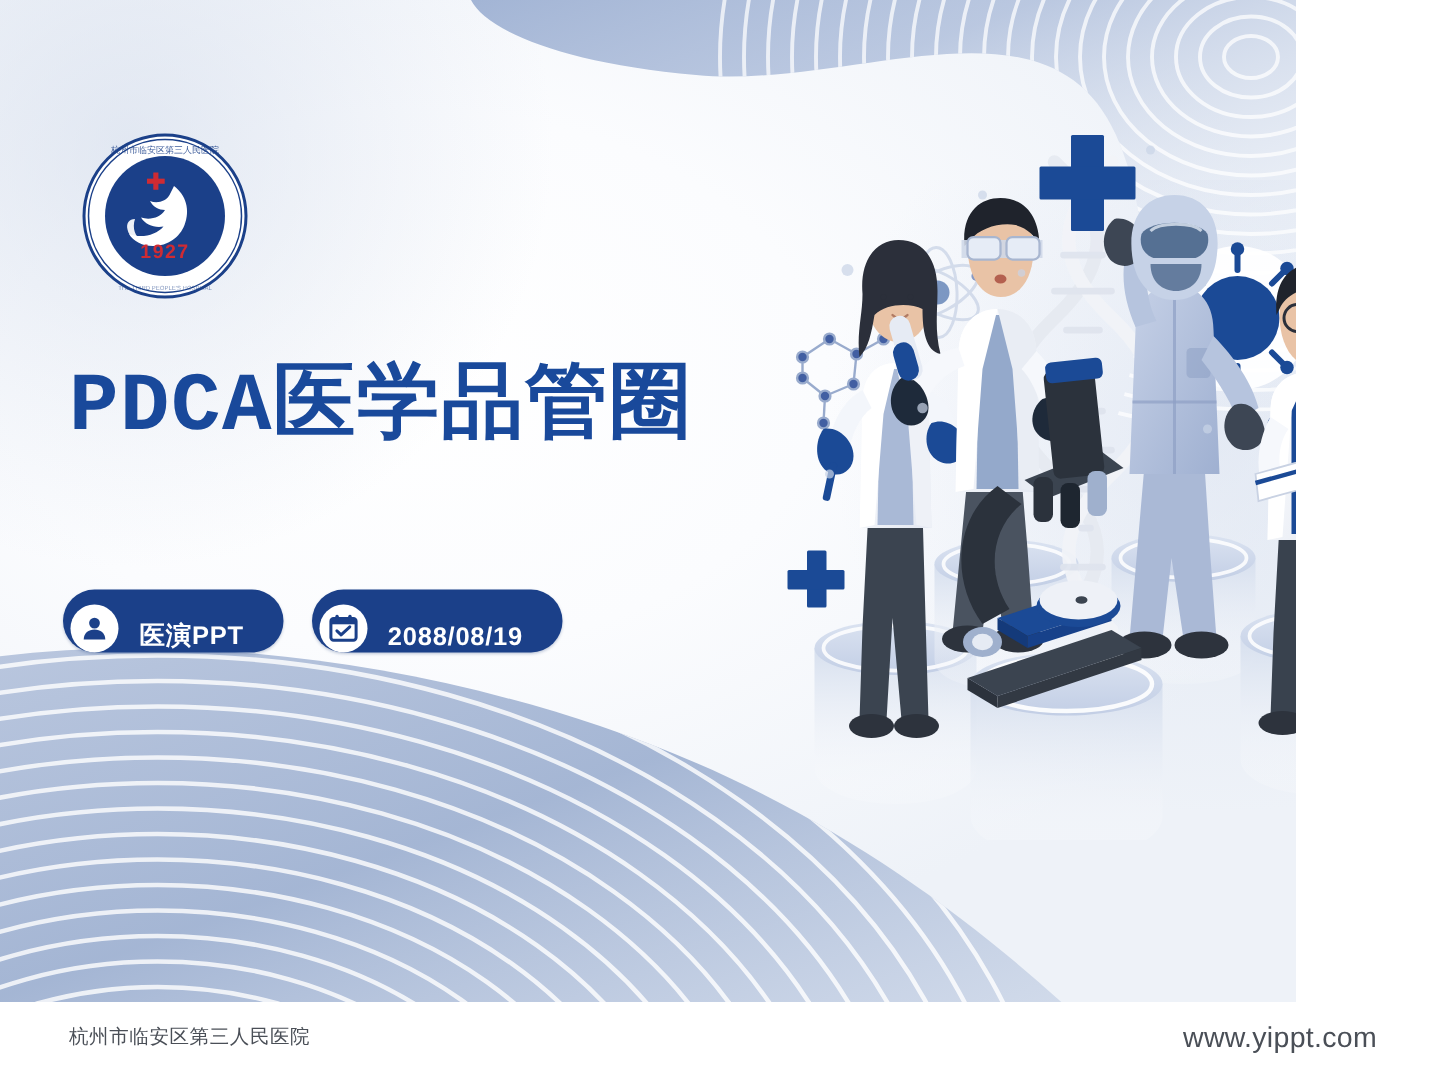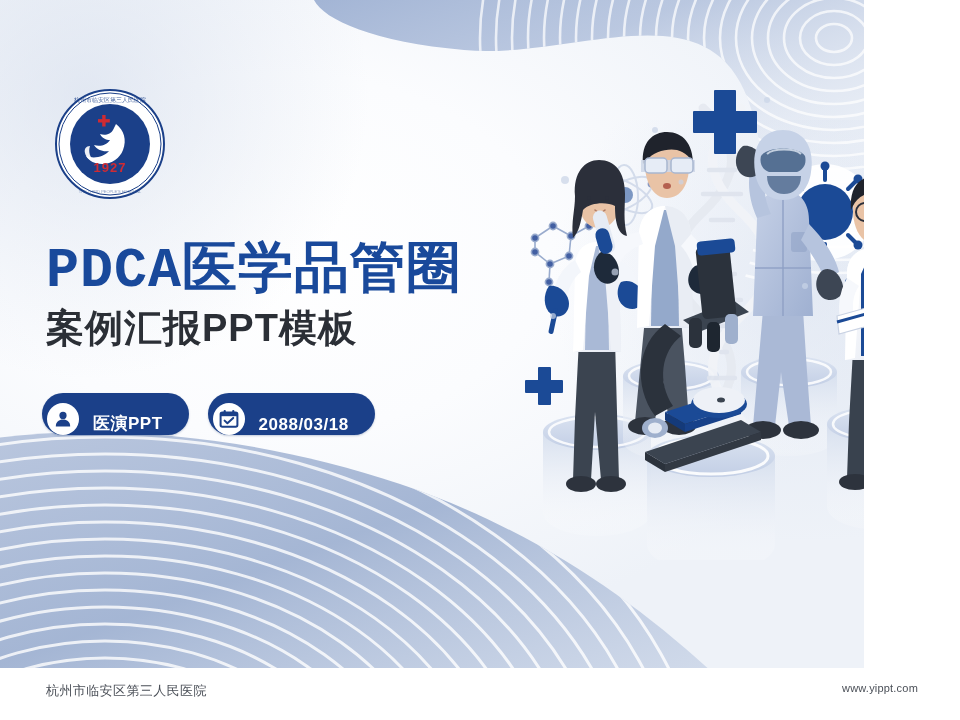--- a/index.html
+++ b/index.html
@@ -168,21 +168,21 @@
     left: 46px;
     top: 14px;
     font-size: 13px;
     color: #4a4f57;
     letter-spacing: 0.4px;
   }
   .footer-right {
     position: absolute;
     right: 42px;
     top: 14px;
-    font-size: 11px;
+    font-size: 19px;
     color: #4a4f57;
     letter-spacing: 0.2px;
   }
 </style>
 </head>
 <body>
 
 <div id="slide-root">
 
   <div class="slide">
@@ -297,21 +297,20 @@
 
         <path d="M62 36 C70 42 73 52 69 62 C66 70 58 76 48 76 C41 76 35 73 32 68 C40 71 50 69 55 63 C49 64 43 62 40 57 C46 59 53 57 56 52 C52 52 48 50 46 46 C51 48 57 46 59 42 Z" fill="#ffffff"></path>
         <path d="M36 58 C34 64 36 70 41 73 C37 73 32 70 31 65 C30 61 32 58 36 58 Z" fill="#ffffff" opacity="0.92"></path>
 
         <text x="56" y="84" font-size="13" font-weight="bold" text-anchor="middle" fill="#cf2b33" font-family="'Liberation Sans',sans-serif" letter-spacing="1">1927</text>
       </svg>
     </div>
 
     <div class="title-block">
       <div class="main-title">PDCA医学品管圈</div>
-      <div class="sub-title">案例汇报PPT模板</div>
     </div>
 
     <div class="meta-row">
 
       <div class="pill">
         <span class="pill-icon">
           <svg width="22" height="22" viewBox="0 0 22 22" xmlns="http://www.w3.org/2000/svg">
             <circle cx="11" cy="7.4" r="3.6" fill="#1B4089"></circle>
             <path d="M3.8 18.4 C3.8 13.9 7.1 11.6 11 11.6 C14.9 11.6 18.2 13.9 18.2 18.4 Z" fill="#1B4089"></path>
           </svg>
@@ -322,21 +321,21 @@
       <div class="pill">
         <span class="pill-icon">
           <svg width="22" height="22" viewBox="0 0 22 22" xmlns="http://www.w3.org/2000/svg">
             <rect x="2.6" y="4.4" width="16.8" height="14.4" rx="1.8" fill="none" stroke="#1B4089" stroke-width="2"></rect>
             <rect x="2.6" y="4.4" width="16.8" height="3.8" fill="#1B4089"></rect>
             <rect x="5.6" y="1.9" width="2.2" height="4.2" rx="1" fill="#1B4089"></rect>
             <rect x="14.2" y="1.9" width="2.2" height="4.2" rx="1" fill="#1B4089"></rect>
             <path d="M6.6 12.6 L9.4 15.3 L15.2 9.9" fill="none" stroke="#1B4089" stroke-width="2" stroke-linecap="round" stroke-linejoin="round"></path>
           </svg>
         </span>
-        <span class="pill-label">2088/03/18</span>
+        <span class="pill-label">2088/08/19</span>
       </div>
 
     </div>
 
     <div class="illustration">
       <svg viewBox="0 0 455 500" xmlns="http://www.w3.org/2000/svg">
         <defs>
           <linearGradient id="pedTop" x1="0" y1="0" x2="0" y2="1">
             <stop offset="0%" stop-color="#dbe3f1"></stop>
             <stop offset="100%" stop-color="#c2cee5"></stop>

